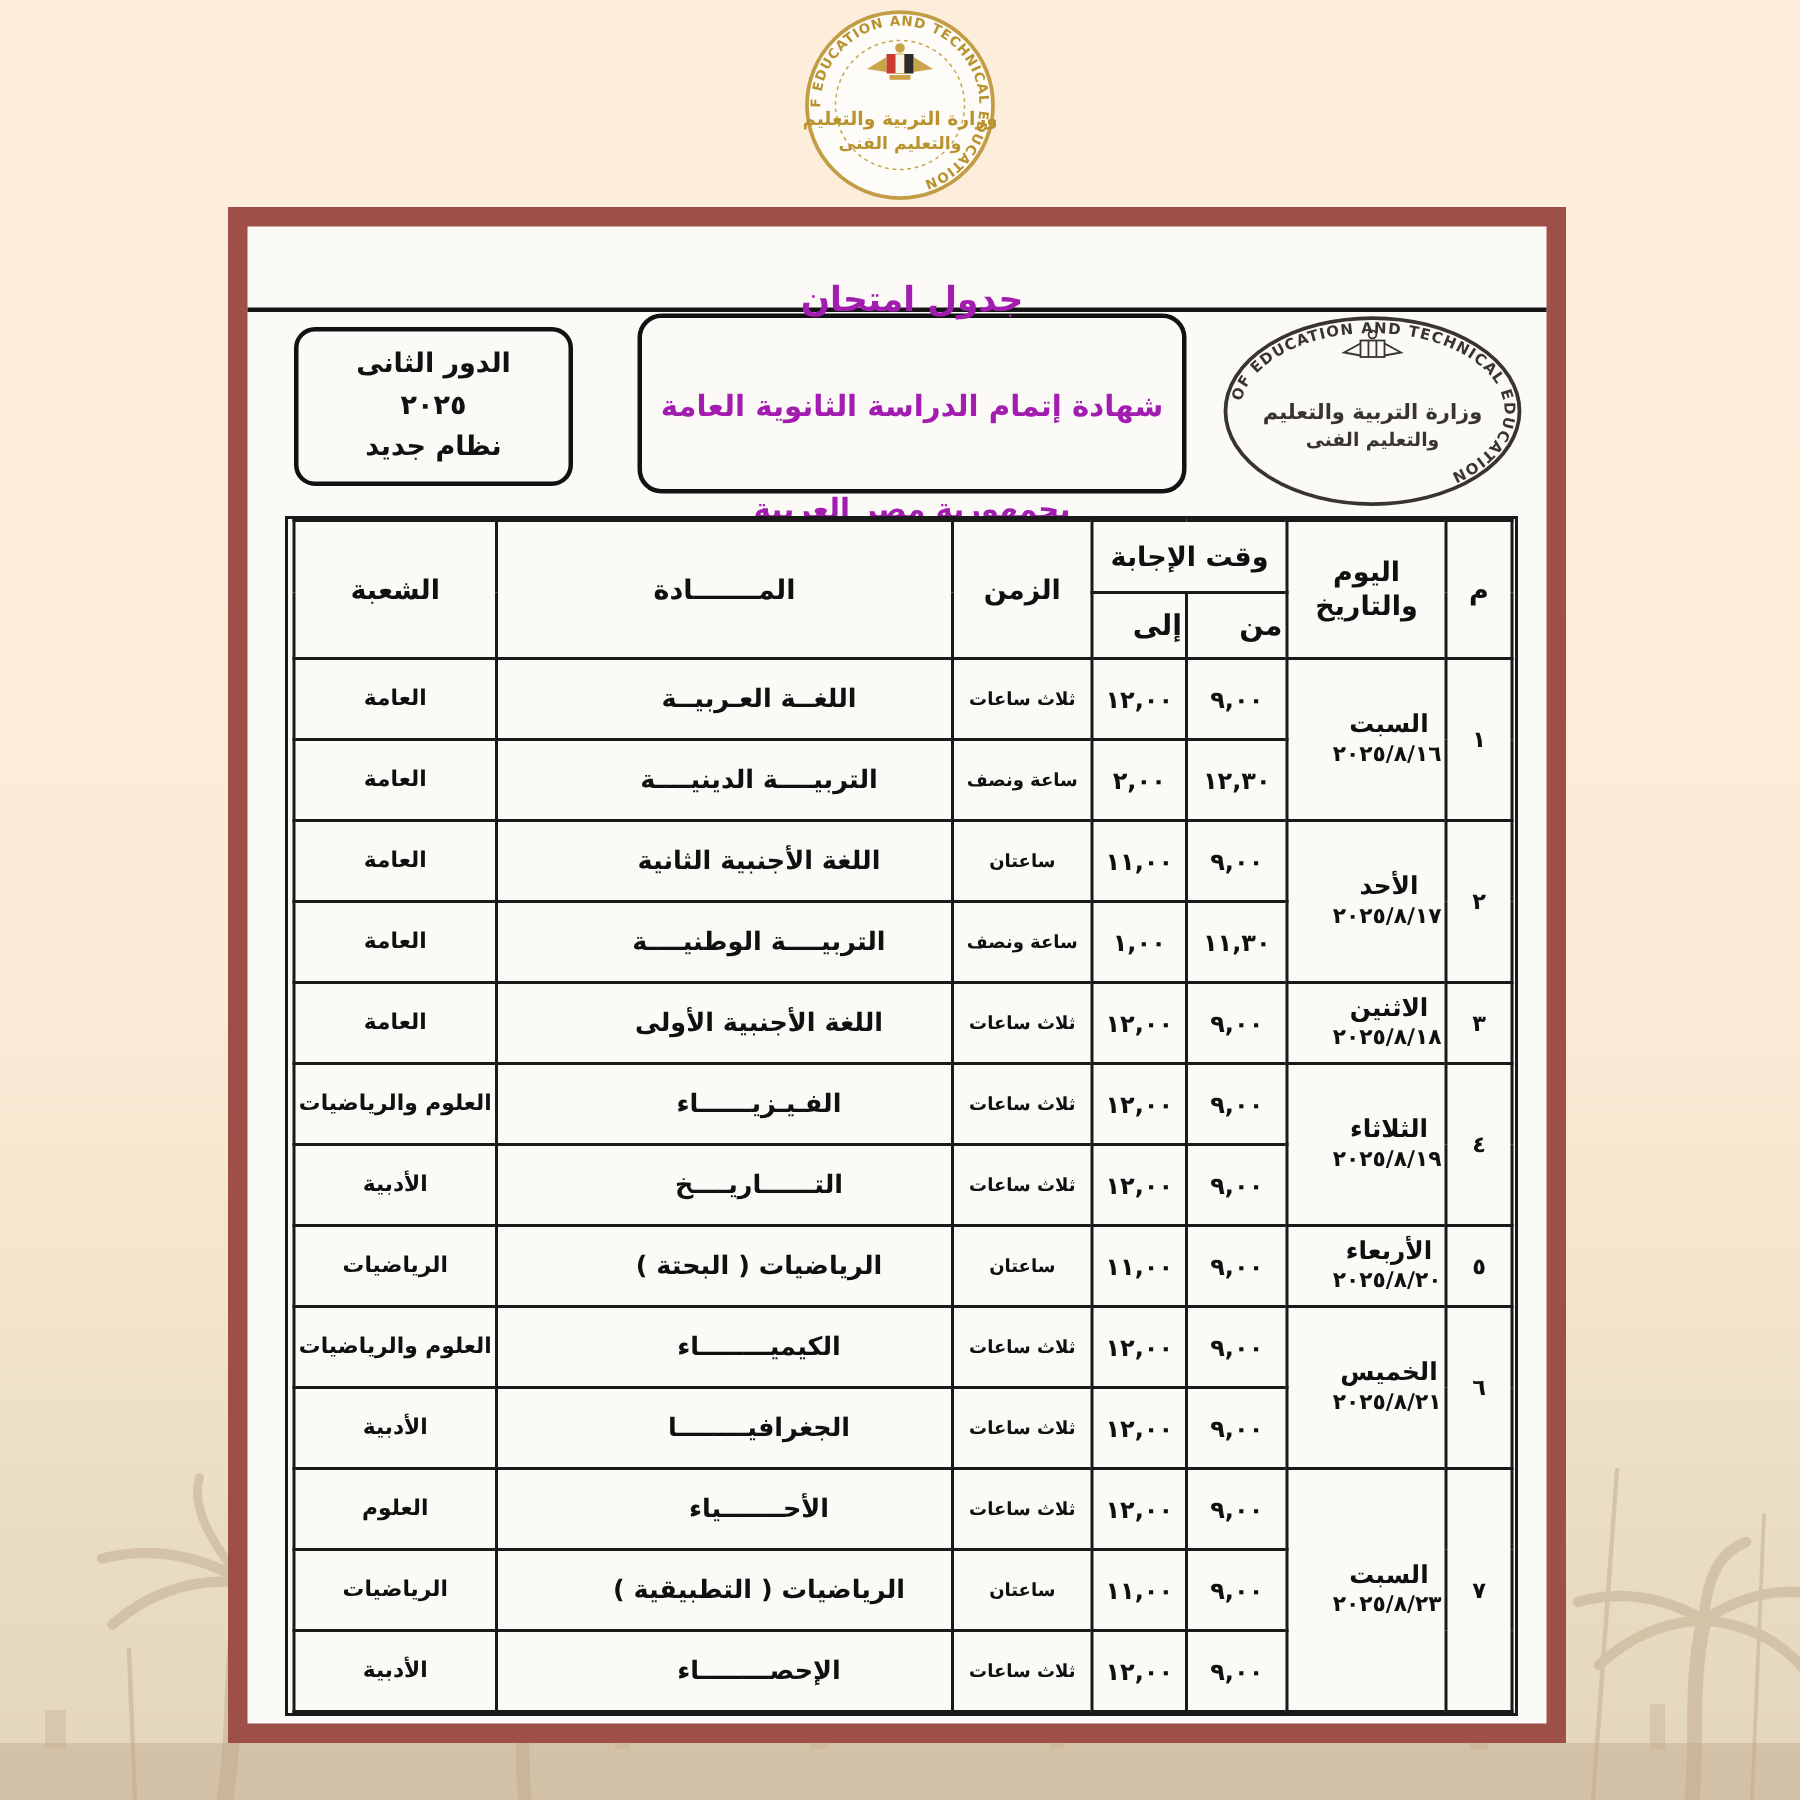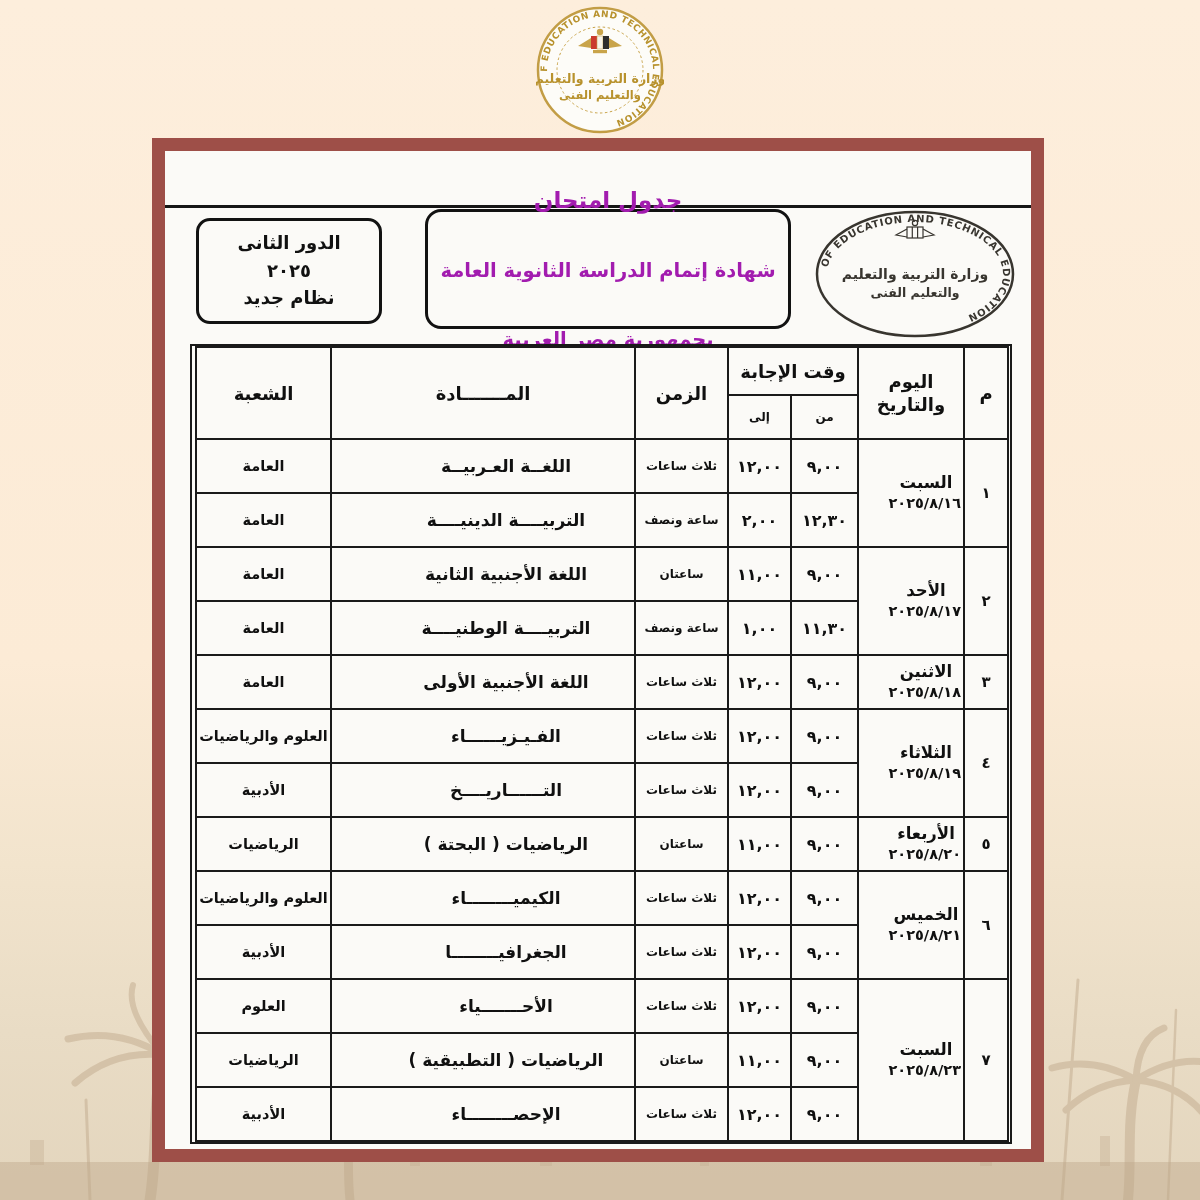--- a/index.html
+++ b/index.html
@@ -51,21 +51,21 @@
     position:absolute;left:25px;top:193px;width:822px;
     border:2px solid #1a1a1a;padding:0 3px;background:#fbfaf7;box-sizing:border-box;
   }
   table{width:100%;border-collapse:collapse;direction:rtl;table-layout:fixed;}
   th,td{
     border:2px solid #1a1a1a;text-align:center;vertical-align:middle;
     font-weight:bold;color:#101010;padding:1px 2px;overflow:hidden;
   }
   thead th{font-size:18px;}
   thead tr.h1 th{height:44px;}
-  thead tr.h2 th{height:40px;font-size:12px;}
+  thead tr.h2 th{height:40px;font-size:19px;text-align:right;}
   tbody td{height:50px;font-size:17px;}
   td.num{font-size:15px;}
   td.day{font-size:16.5px;line-height:1.35;padding-left:32px;}
   td.day .date{font-size:14.5px;}
   td.time{font-size:16px;}
   td.duration{font-size:12px;}
   td.subject{font-size:17px;padding-left:48px;}
   td.branch{font-size:14.5px;}
   th.daydate{line-height:1.3;}
 </style>

